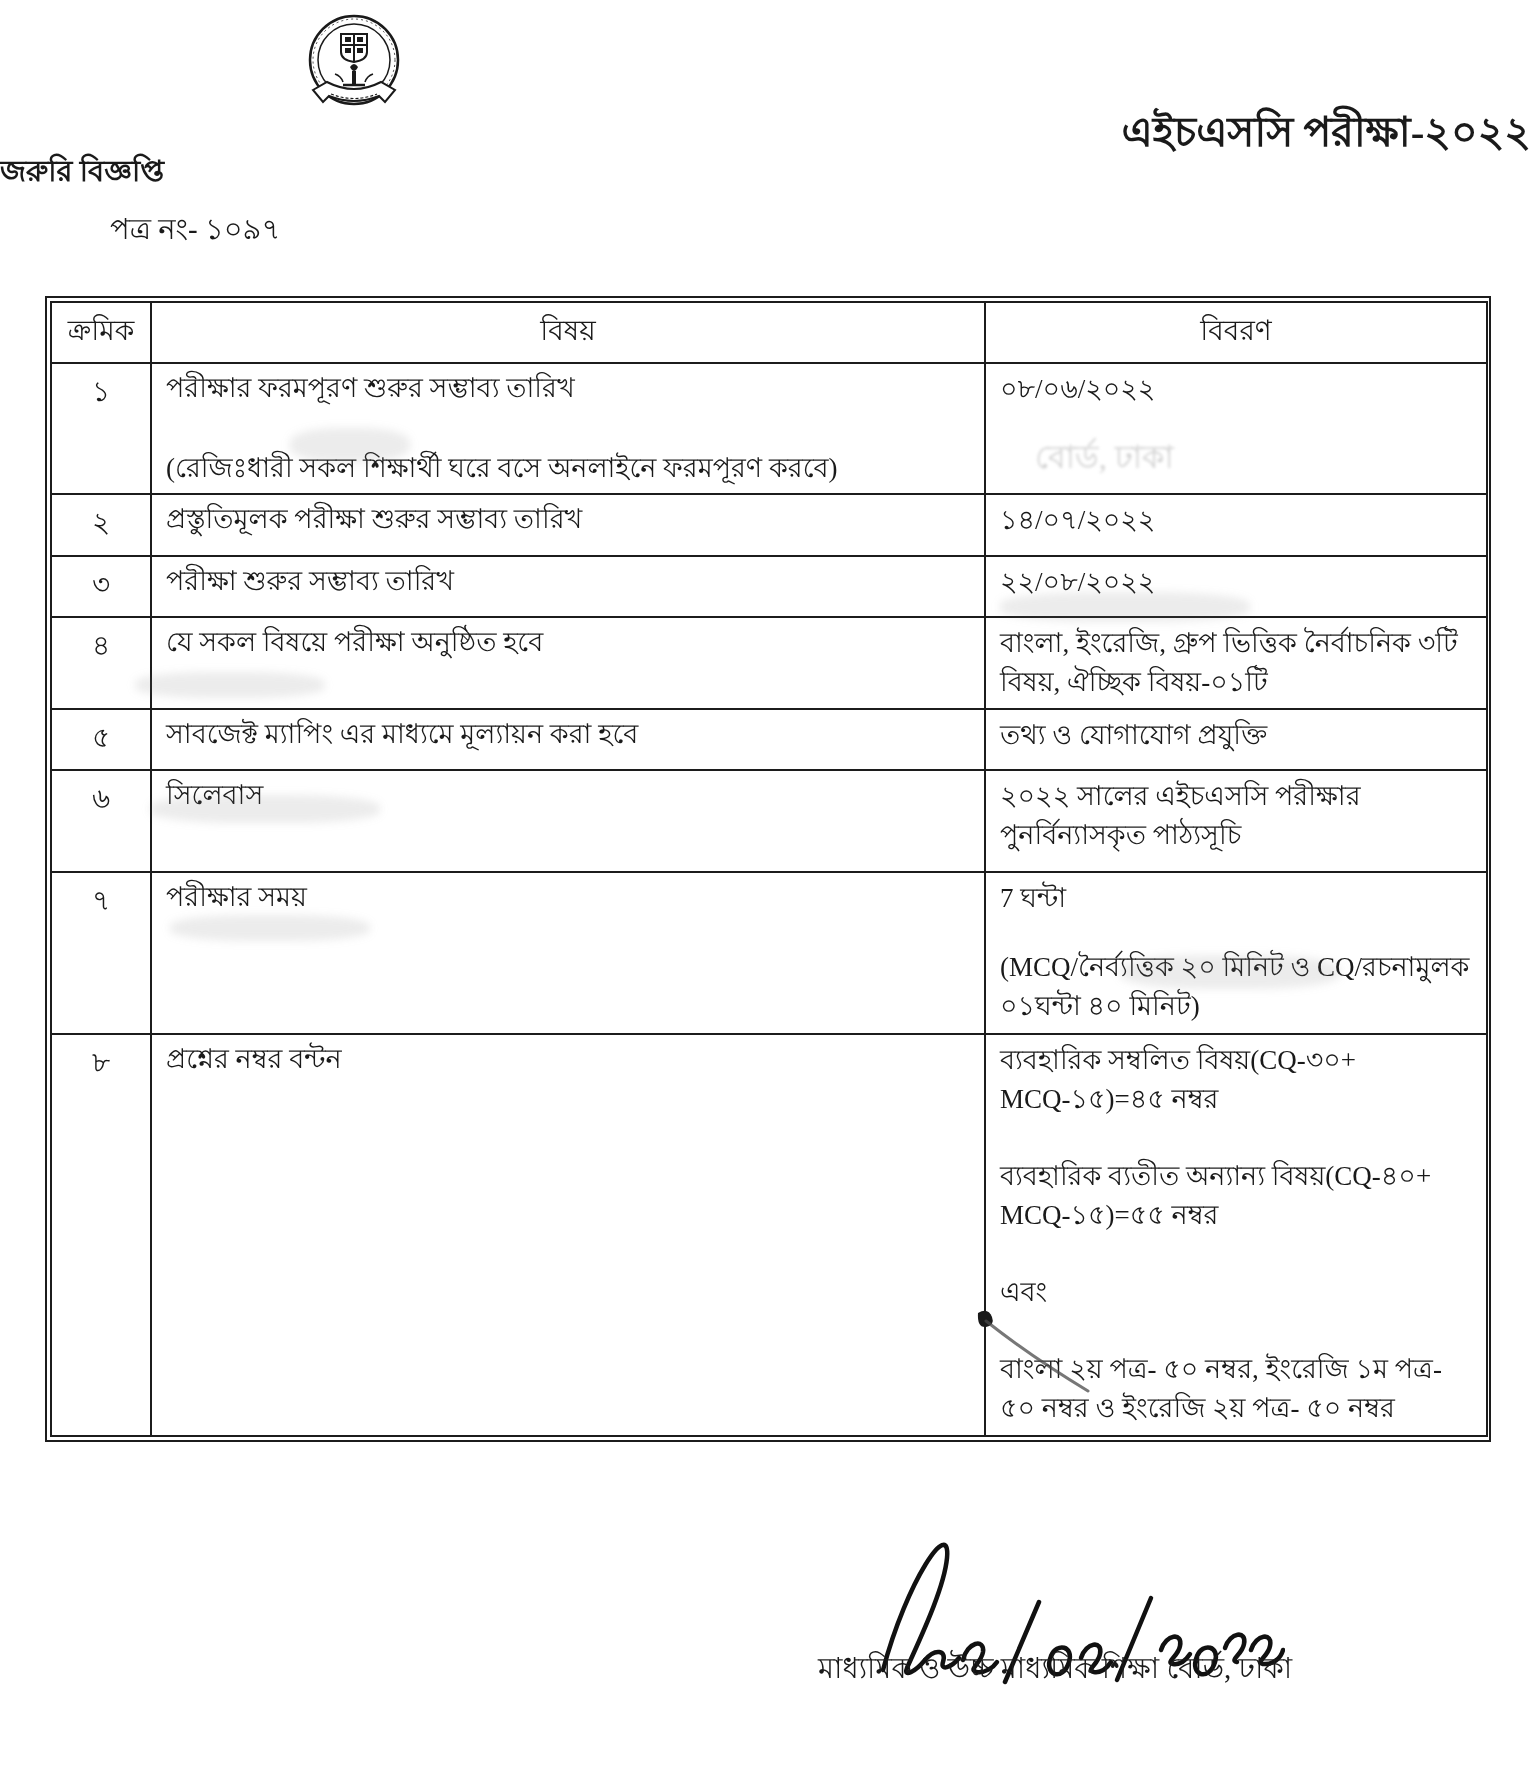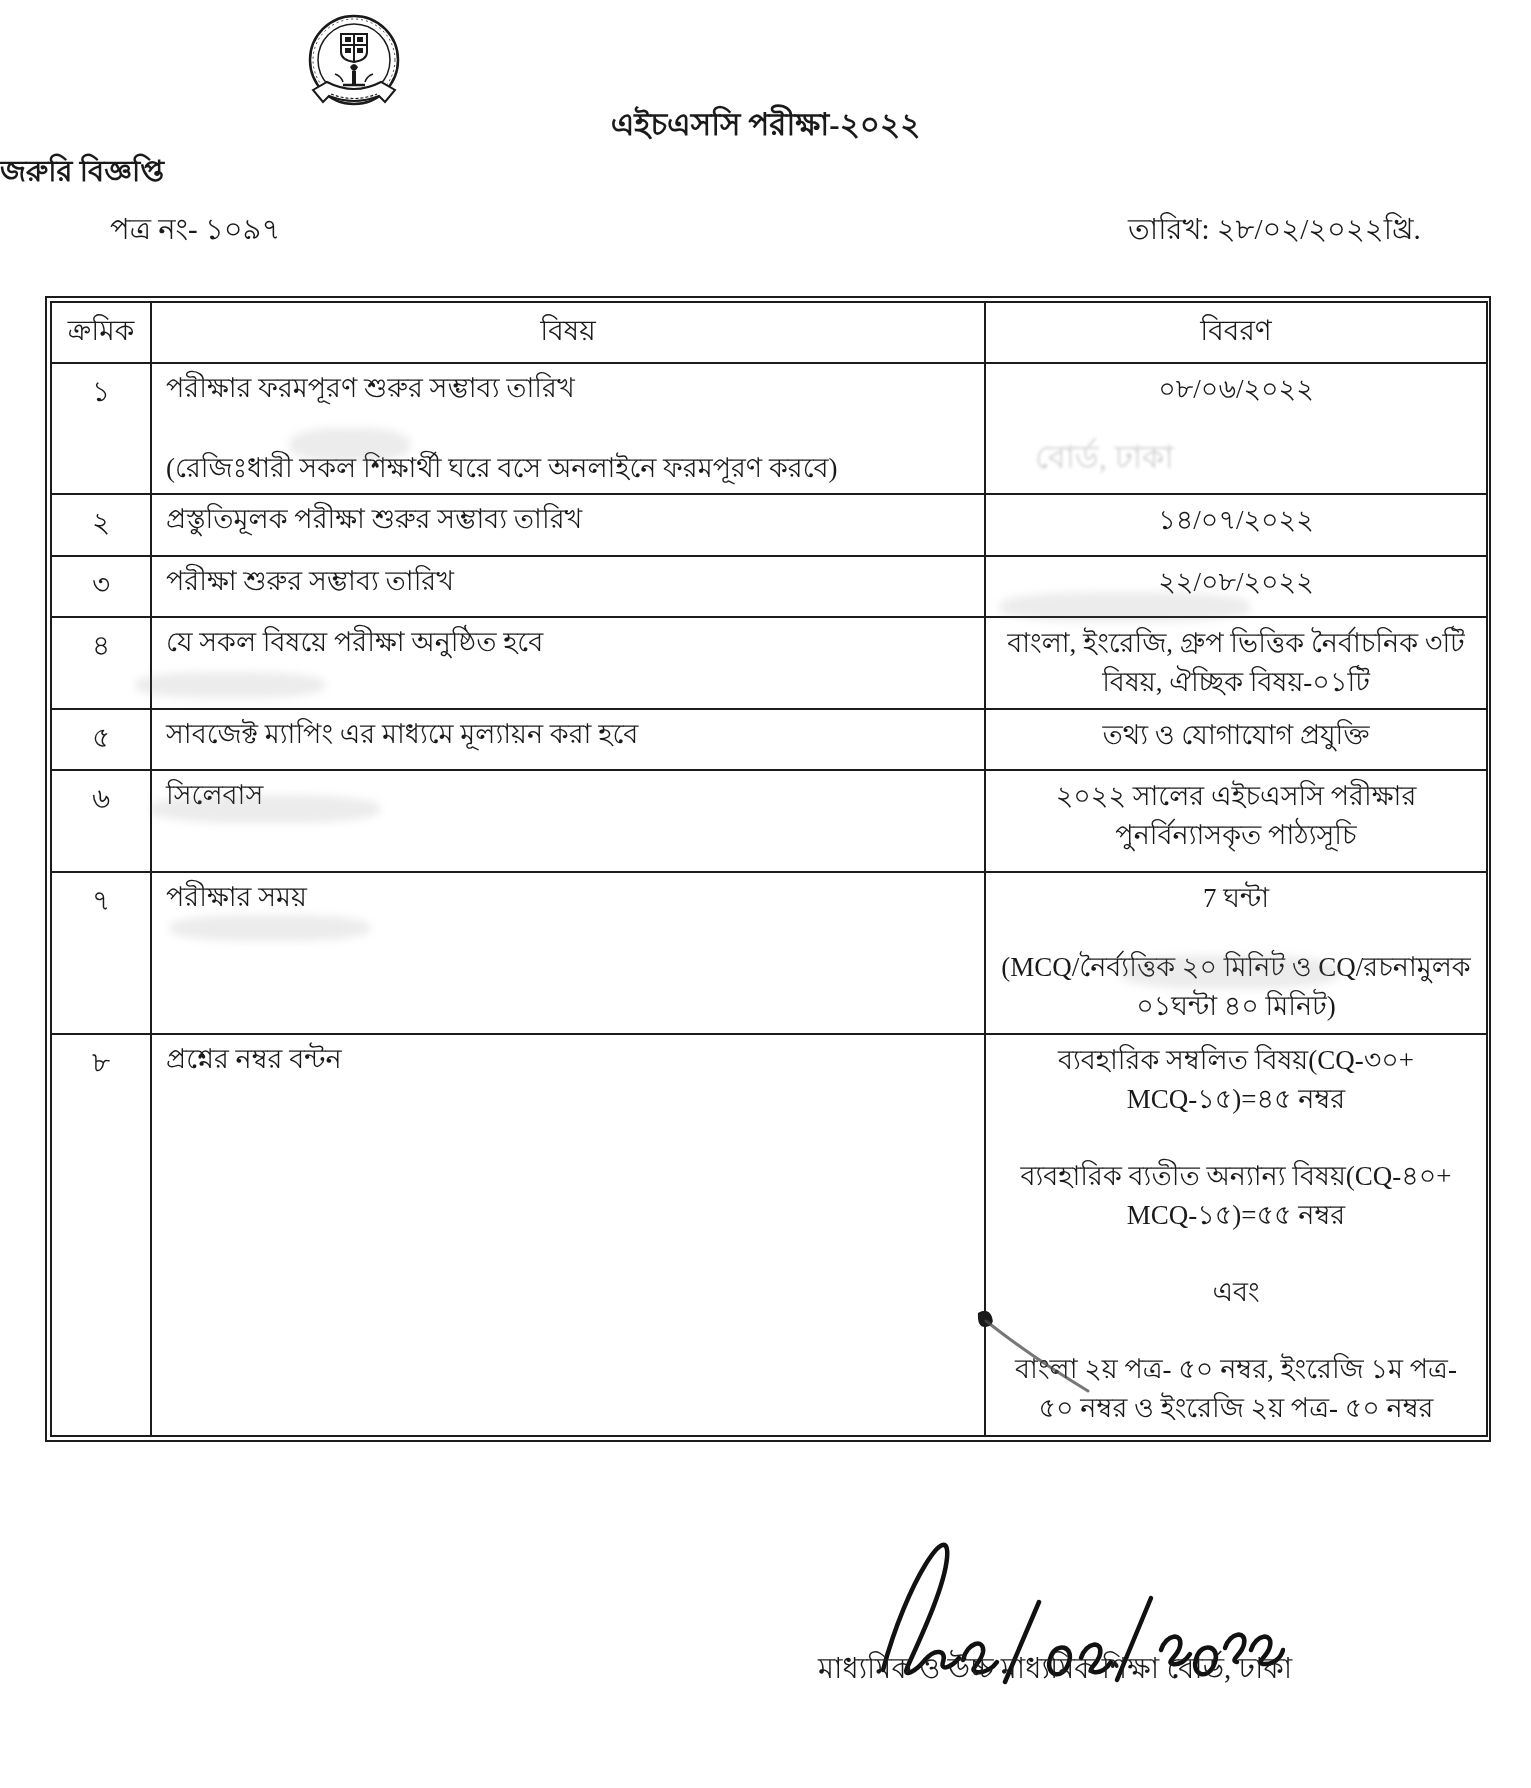--- a/index.html
+++ b/index.html
@@ -14,21 +14,21 @@
   .scan-page{position:absolute;inset:0;background:#fff;}
 
   
   .logo{position:absolute;left:295px;top:12px;width:118px;height:110px;}
   .org-name{
     position:absolute;left:0;top:26px;width:100%;
     text-align:center;font-size:46px;font-weight:bold;letter-spacing:0.5px;
   }
   .exam-title{
     position:absolute;left:0;top:100px;width:100%;
-    text-align:center;font-size:31px;font-weight:bold;
+    text-align:right;font-size:41px;font-weight:bold;
   }
   .notice-title{
     position:absolute;left:0;top:148px;width:100%;
     font-size:29px;font-weight:bold;
   }
   .memo-no{position:absolute;left:110px;top:206px;font-size:29px;}
   .issue-date{position:absolute;left:1128px;top:206px;font-size:29px;}
 
   
   .tbl-wrap{
@@ -45,21 +45,21 @@
     font-weight:normal;
     vertical-align:top;
     overflow:hidden;
   }
   col.c-serial{width:100px;}
   col.c-subject{width:834px;}
   col.c-desc{width:502px;}
   th{ text-align:center;font-size:28px;height:34px;vertical-align:middle;}
   td.serial{text-align:center;vertical-align:middle;font-size:28px;}
   td.subject{text-align:left;padding-left:20px;line-height:1.35;margin-top:10px;}
-  td.desc{text-align:center;line-height:1.45;padding-left:24px;padding-right:24px;}
+  td.desc{text-align:left;line-height:1.45;padding-left:24px;padding-right:24px;}
   td p{margin:0;}
   .gap-lg{margin-top:44px !important;}
   .gap-md{margin-top:38px !important;}
   .gap-sm{margin-top:30px !important;}
   .r1{height:104px;} .r2{height:62px;} .r3{height:60px;} .r4{height:90px;}
   .r5{height:56px;} .r6{height:102px;} .r7{height:138px;} .r8{height:344px;}
 
   
   .ghost{
     position:absolute;pointer-events:none;color:rgba(110,110,110,0.32);
@@ -103,21 +103,20 @@
 
     <path d="M40 62 q6 2 8 8 M78 62 q-6 2 -8 8" fill="none" stroke="#1a1a1a" stroke-width="1.6"></path>
 
     <path d="M18 78 l14 -8 q27 14 54 0 l14 8 l-10 12 l-6 -6 q-25 10 -50 0 l-6 6 z" fill="#ffffff" stroke="#1a1a1a" stroke-width="2"></path>
     <path d="M36 82 q23 9 46 0" fill="none" stroke="#1a1a1a" stroke-width="1.2" stroke-dasharray="3 2"></path>
   </svg>
 
   <div class="exam-title">এইচএসসি পরীক্ষা-২০২২</div>
   <div class="notice-title">জরুরি বিজ্ঞপ্তি</div>
   <div class="memo-no">পত্র নং- ১০৯৭</div>
-  <div class="issue-date">তারিখ: ২৮/০২/২০২২খ্রি.</div>
 
   <div class="tbl-wrap">
     <table class="notice">
       <colgroup>
           <col class="c-serial">
           <col class="c-subject">
           <col class="c-desc">
         </colgroup>
       <tbody>
           <tr>

